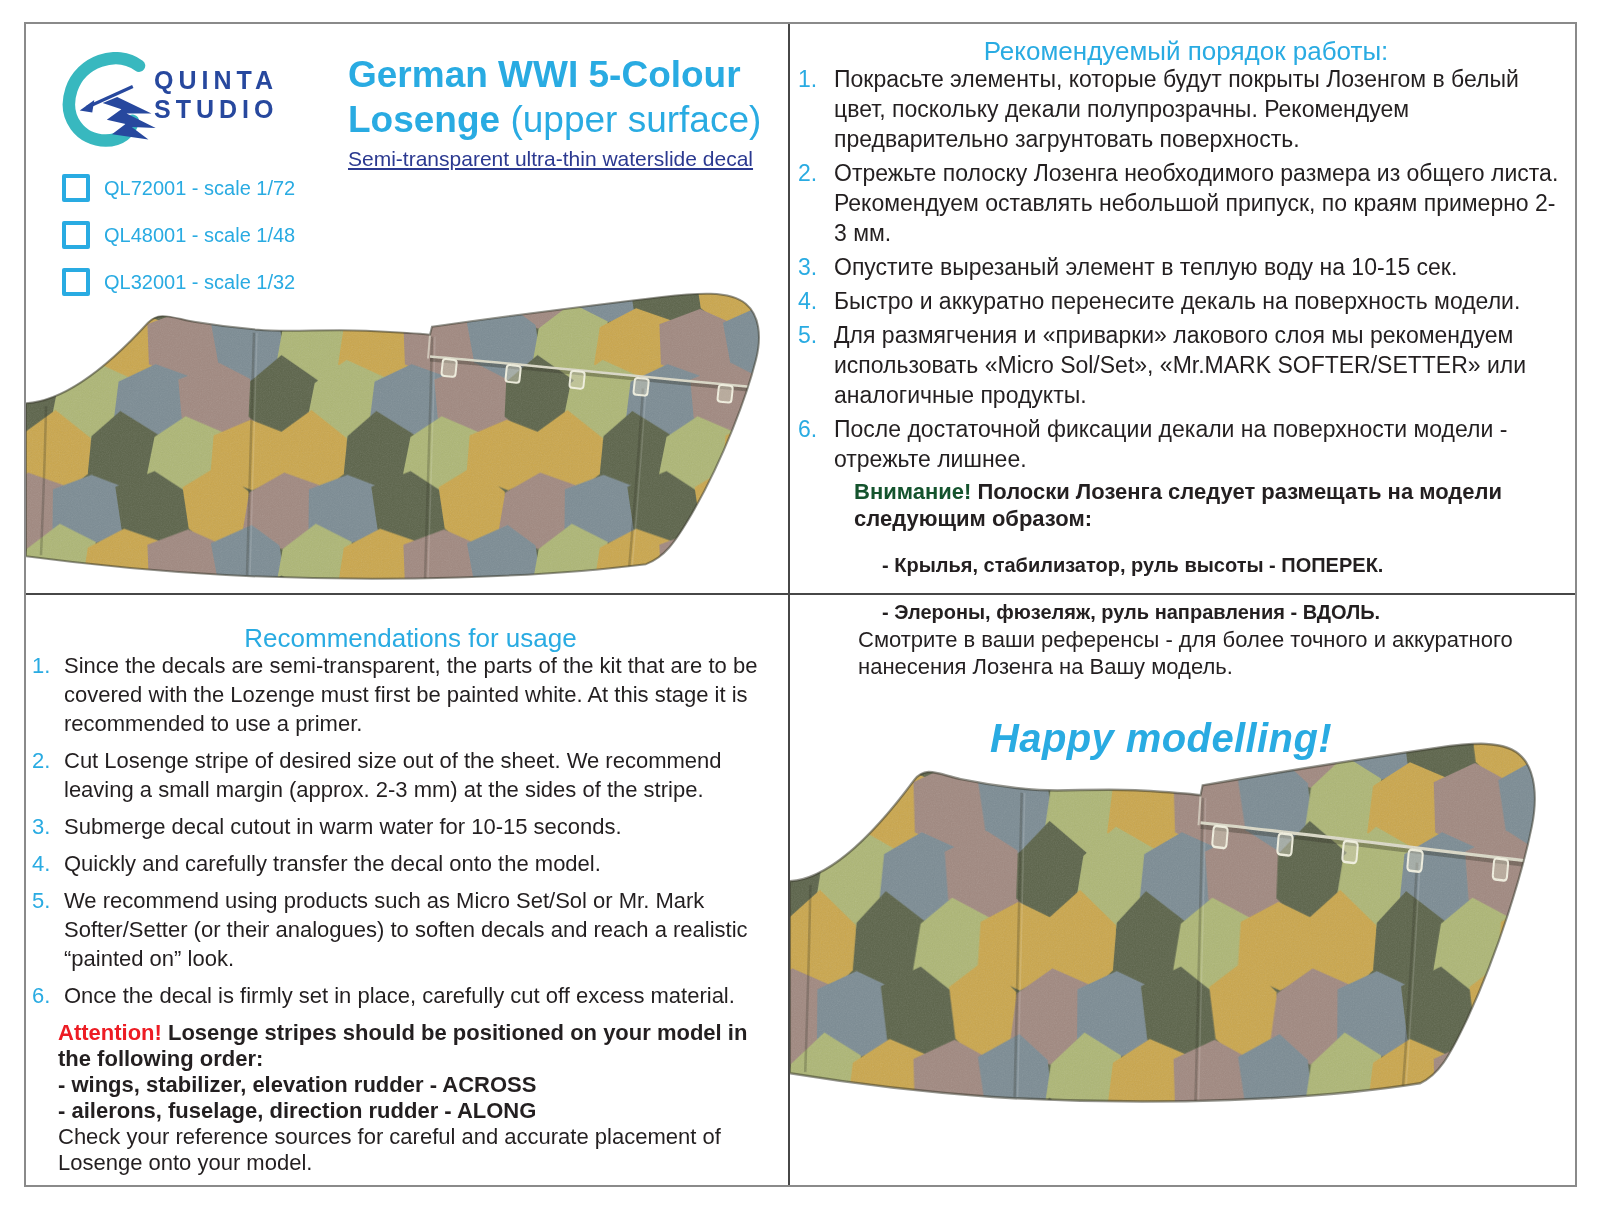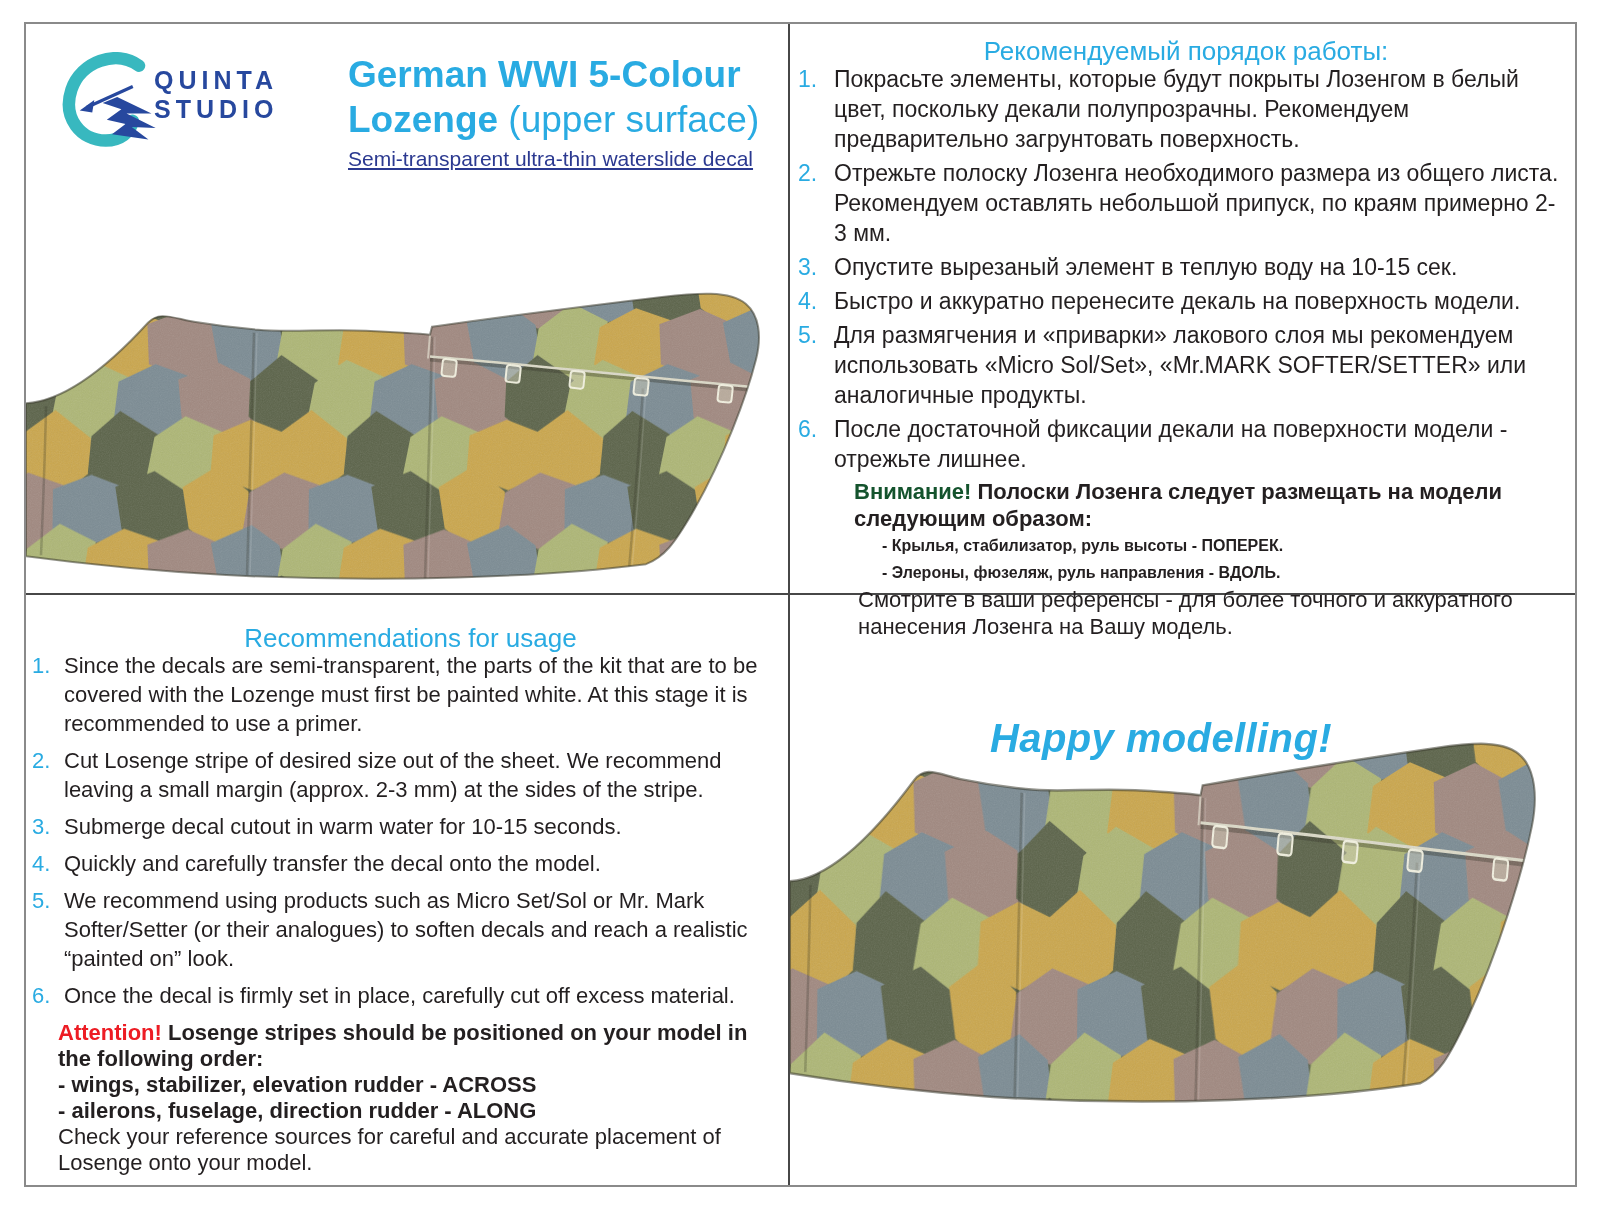--- a/index.html
+++ b/index.html
@@ -42,21 +42,21 @@
   .step .t{color:#231f20;}
 
   
   .ru-head{top:12px;}
   .ru-list{position:absolute;left:8px;top:40px;width:766px;}
   .ru-list .step{margin-bottom:4px;}
   .ru-list .n{width:36px;font-size:23px;line-height:30px;}
   .ru-list .t{font-size:23px;line-height:30px;}
   .ru-att{margin:2px 0 0 56px;font-size:22px;line-height:27px;font-weight:bold;width:700px;}
   .ru-att .red{color:#14532d;margin-top:48px;}
-  .ru-att-item{margin-left:84px;font-size:16px;line-height:27px;font-weight:bold;}
+  .ru-att-item{margin-left:84px;font-size:20px;line-height:27px;font-weight:bold;margin-top:20px;}
   .ru-note{margin-left:60px;font-size:22px;line-height:27px;width:700px;}
 
   
   .en-head{top:28px;}
   .en-list{position:absolute;left:6px;top:56px;width:756px;}
   .en-list .step{margin-bottom:8px;}
   .en-list .n{width:32px;font-size:22px;line-height:29px;}
   .en-list .t{font-size:22px;line-height:29px;}
   .en-att{margin:10px 0 0 26px;font-size:22px;line-height:26px;font-weight:bold;width:720px;}
   .en-att .red{color:#ed1c24;}
@@ -80,22 +80,36 @@
       <path d="M70,33 L26,53" stroke="#27489e" stroke-width="3" fill="none"></path>
       <path d="M19,56 L33,46 L31,58 Z" fill="#27489e"></path>
       <path d="M55,43 L88,59 L64,59 L92,73 L69,72 L85,84 L50,79 L63,69 L45,65 L59,55 L41,49 Z" fill="#27489e"></path>
     </svg>
     <div class="brand">
       <div>QUINTA</div>
       <div>STUDIO</div>
     </div>
     <div class="title-block">
       <div class="title-l1">German WWI 5-Colour</div>
-      <div class="title-l2"><span>Lozenge</span><span class="reg"> (upper surface)</span></div>
+      <div class="title-l2"><span>Losenge</span><span class="reg"> (upper surface)</span></div>
       <div class="subtitle">Semi-transparent ultra-thin waterslide decal</div>
+    </div>
+    <div class="variants">
+      <div class="variant-row">
+        <span class="cb"></span>
+        <span class="cb-label">QL72001 - scale 1/72</span>
+      </div>
+      <div class="variant-row">
+        <span class="cb"></span>
+        <span class="cb-label">QL48001 - scale 1/48</span>
+      </div>
+      <div class="variant-row">
+        <span class="cb"></span>
+        <span class="cb-label">QL32001 - scale 1/32</span>
+      </div>
     </div>
   </div>
 
   <div class="q q-tr">
     <div class="sec-head ru-head">Рекомендуемый порядок работы:</div>
     <div class="ru-list">
       <div class="step">
           <span class="n">1.</span>
           <span class="t">Покрасьте элементы, которые будут покрыты Лозенгом в белый цвет, поскольку декали полупрозрачны. Рекомендуем предварительно загрунтовать поверхность.</span>
         </div>

